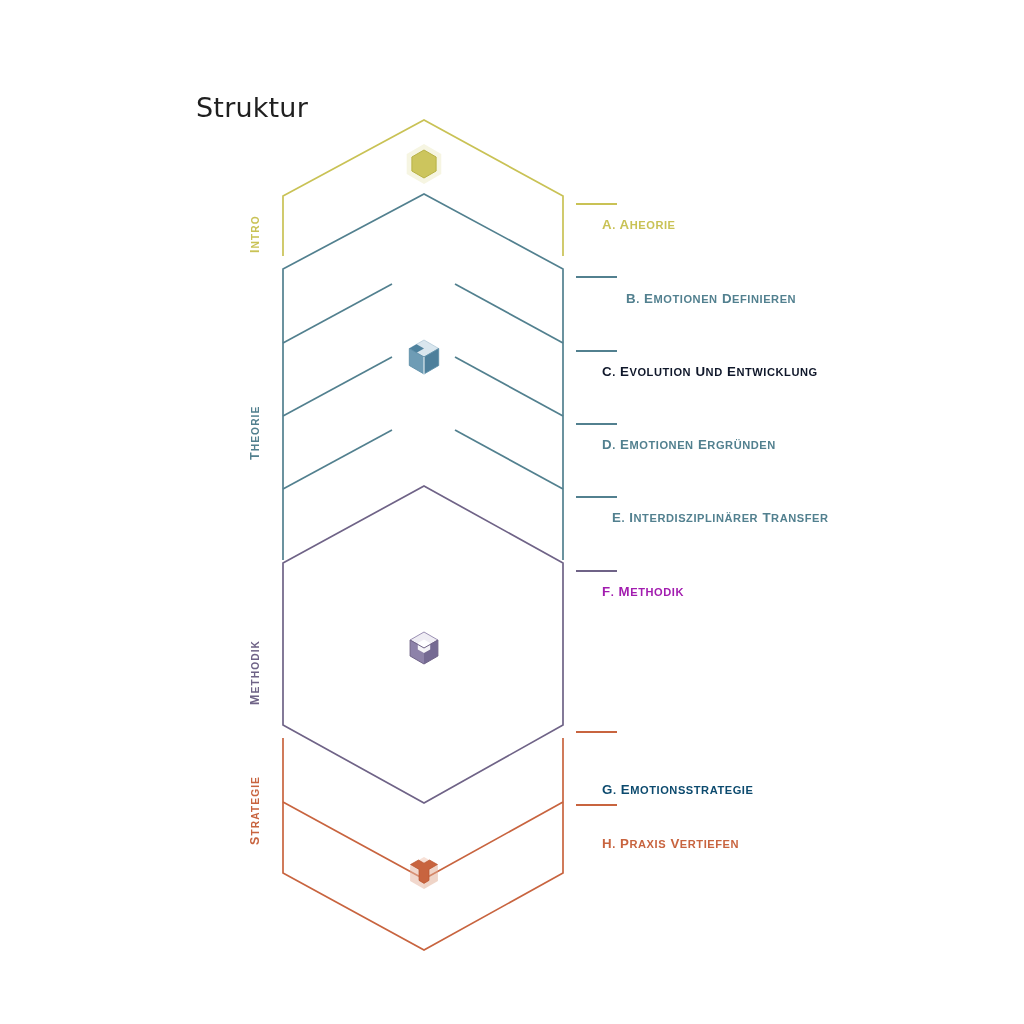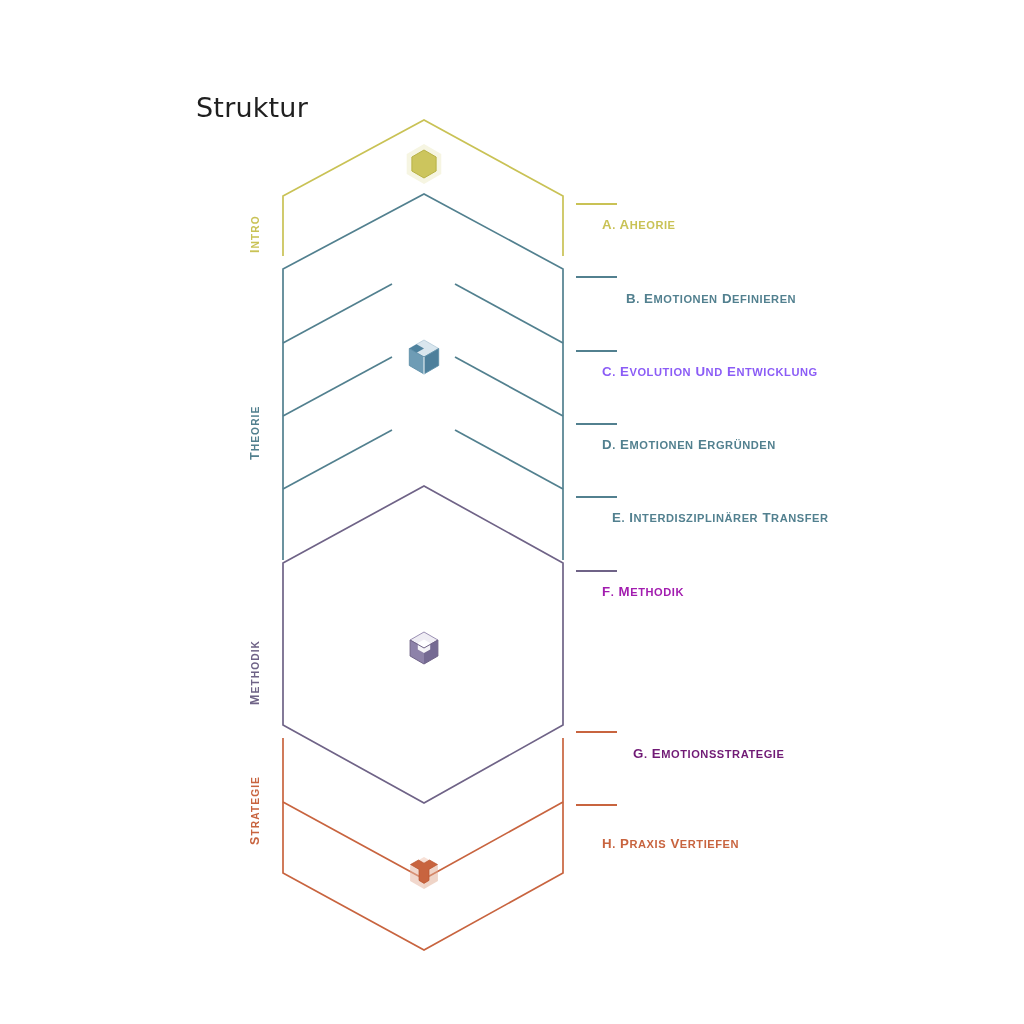--- a/index.html
+++ b/index.html
@@ -160,32 +160,32 @@
   <div class="stage-label" style="left:248px; top:845px; color:#c8643f;">
     <span><span>S</span><span class="small-caps">TRATEGIE</span></span>
   </div>
 
   <div class="item-label" style="left:602px; top:217px; color:#c9c255;">
     <span><span>A</span><span class="small-caps">.</span> <span>A</span><span class="small-caps">HEORIE</span></span>
   </div>
   <div class="item-label" style="left:602px; top:291px; color:#52808f;padding-left:24px;">
     <span><span>B</span><span class="small-caps">.</span> <span>E</span><span class="small-caps">MOTIONEN</span> <span>D</span><span class="small-caps">EFINIEREN</span></span>
   </div>
-  <div class="item-label" style="left:602px; top:364px; color:#8b5cf6;">
+  <div class="item-label" style="left:602px; top:364px; color:#0f172a;">
     <span><span>C</span><span class="small-caps">.</span> <span>E</span><span class="small-caps">VOLUTION</span> <span>U</span><span class="small-caps">ND</span> <span>E</span><span class="small-caps">NTWICKLUNG</span></span>
   </div>
   <div class="item-label" style="left:602px; top:437px; color:#52808f;">
     <span><span>D</span><span class="small-caps">.</span> <span>E</span><span class="small-caps">MOTIONEN</span> <span>E</span><span class="small-caps">RGRÜNDEN</span></span>
   </div>
   <div class="item-label" style="left:612px; top:510px; color:#52808f;">
     <span><span>E</span><span class="small-caps">.</span> <span>I</span><span class="small-caps">NTERDISZIPLINÄRER</span> <span>T</span><span class="small-caps">RANSFER</span></span>
   </div>
   <div class="item-label" style="left:602px; top:584px; color:#a21caf;">
     <span><span>F</span><span class="small-caps">.</span> <span>M</span><span class="small-caps">ETHODIK</span></span>
   </div>
-  <div class="item-label" style="left:602px; top:746px; color:#701a75;margin-left:31px;">
+  <div class="item-label" style="left:602px; top:782px; color:#0c4a6e;">
     <span><span>G</span><span class="small-caps">.</span> <span>E</span><span class="small-caps">MOTIONSSTRATEGIE</span></span>
   </div>
   <div class="item-label" style="left:602px; top:836px; color:#c8643f;">
     <span><span>H</span><span class="small-caps">.</span> <span>P</span><span class="small-caps">RAXIS</span> <span>V</span><span class="small-caps">ERTIEFEN</span></span>
   </div>
 
 </div>
 
 </body></html>

